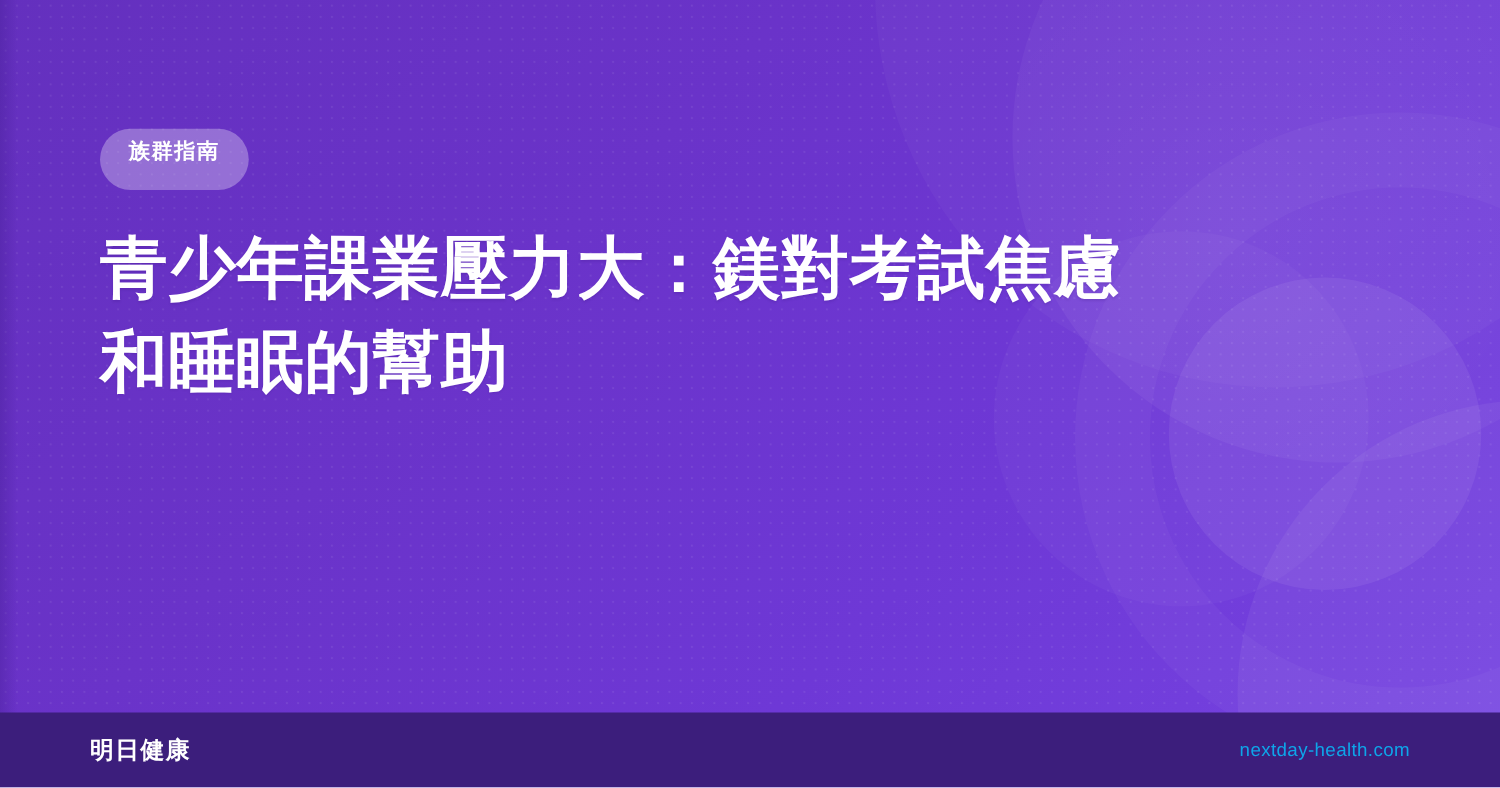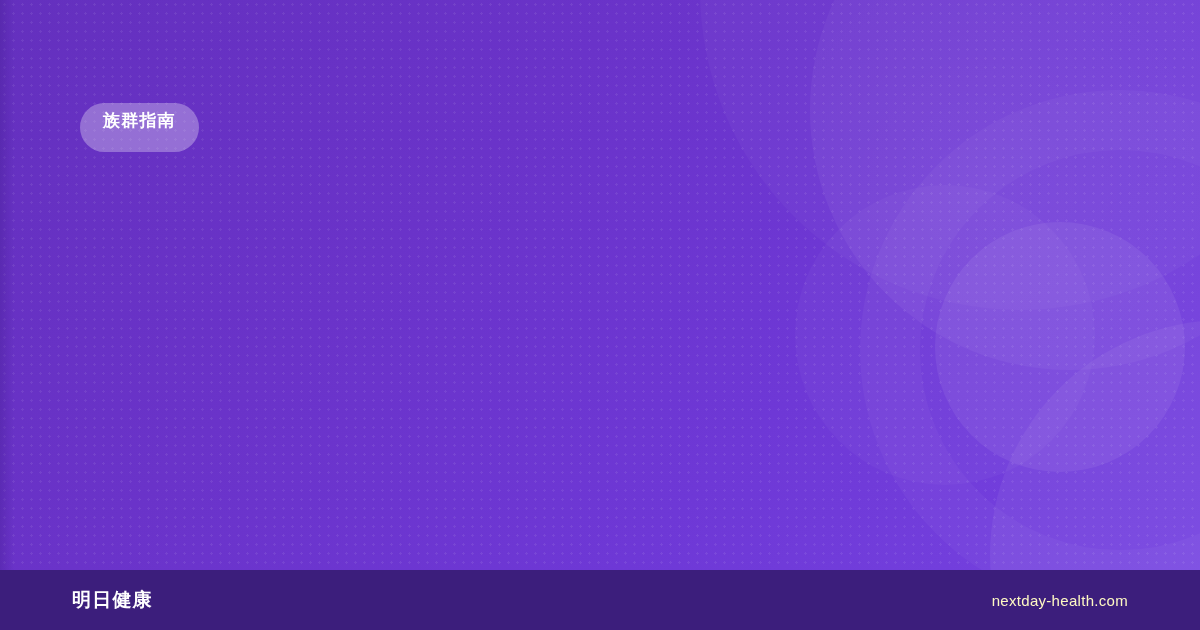--- a/index.html
+++ b/index.html
@@ -126,21 +126,21 @@
     padding: 11px 72px;
     box-sizing: border-box;
   }
   .footer .brand {
     color: #ffffff;
     font-size: 19px;
     font-weight: 700;
     letter-spacing: 1.2px;
   }
   .footer .url {
-    color: #fef9c3;
+    color: #0ea5e9;
     font-size: 15px;
     font-weight: 400;
     letter-spacing: 0.3px;
   }
 </style>
 </head>
 <body>
 
 <div id="card">
 
@@ -151,20 +151,21 @@
     <div class="blob blob-a"></div>
     <div class="blob blob-d"></div>
     <div class="blob blob-b"></div>
     <div class="blob blob-c"></div>
     <div class="edge-shade"></div>
   </div>
 
   <div class="content">
     <div class="badge">族群指南</div>
 
+    <h1 class="title">青少年課業壓力大：鎂對考試焦慮和睡眠的幫助</h1>
 
   </div>
 
   <div class="footer">
     <span class="brand">明日健康</span>
     <span class="url">nextday-health.com</span>
   </div>
 
 </div>
 

